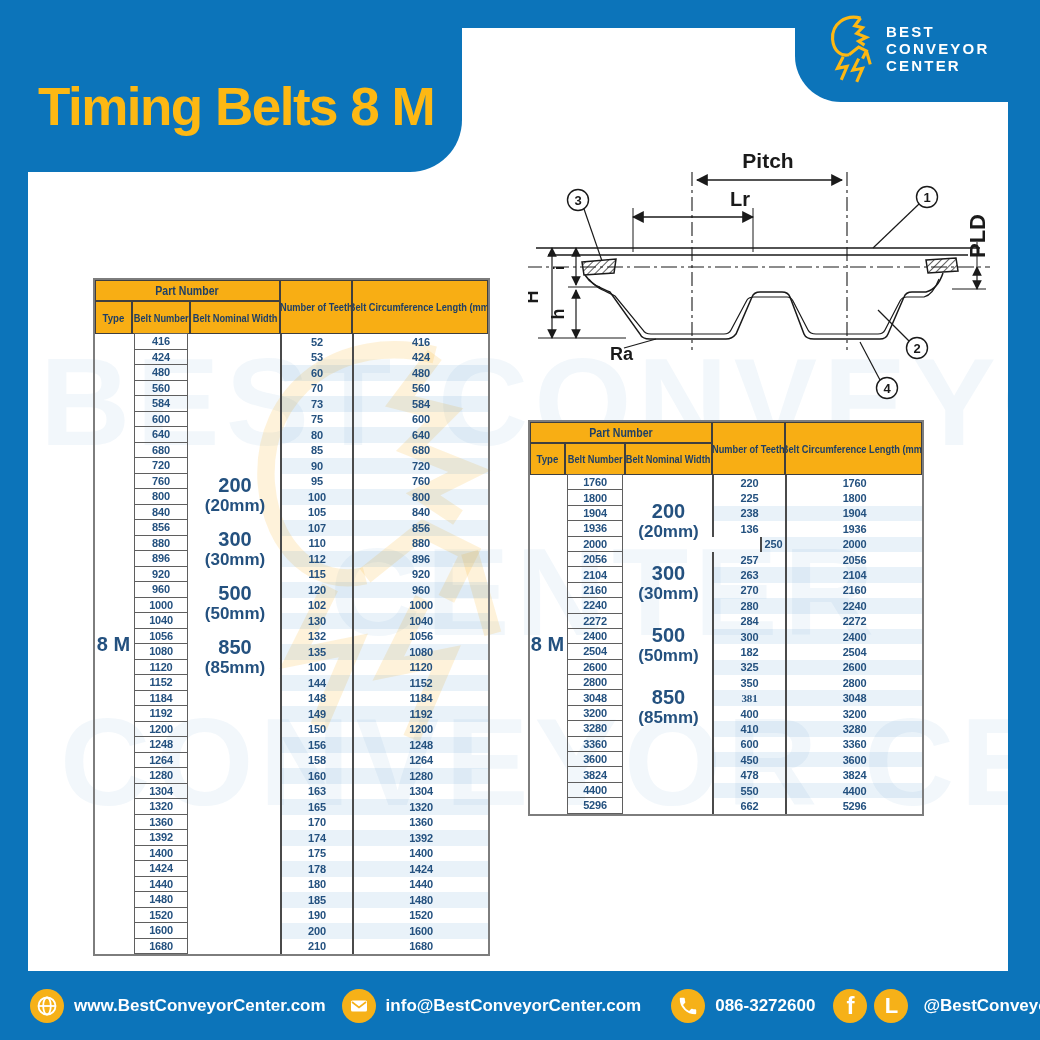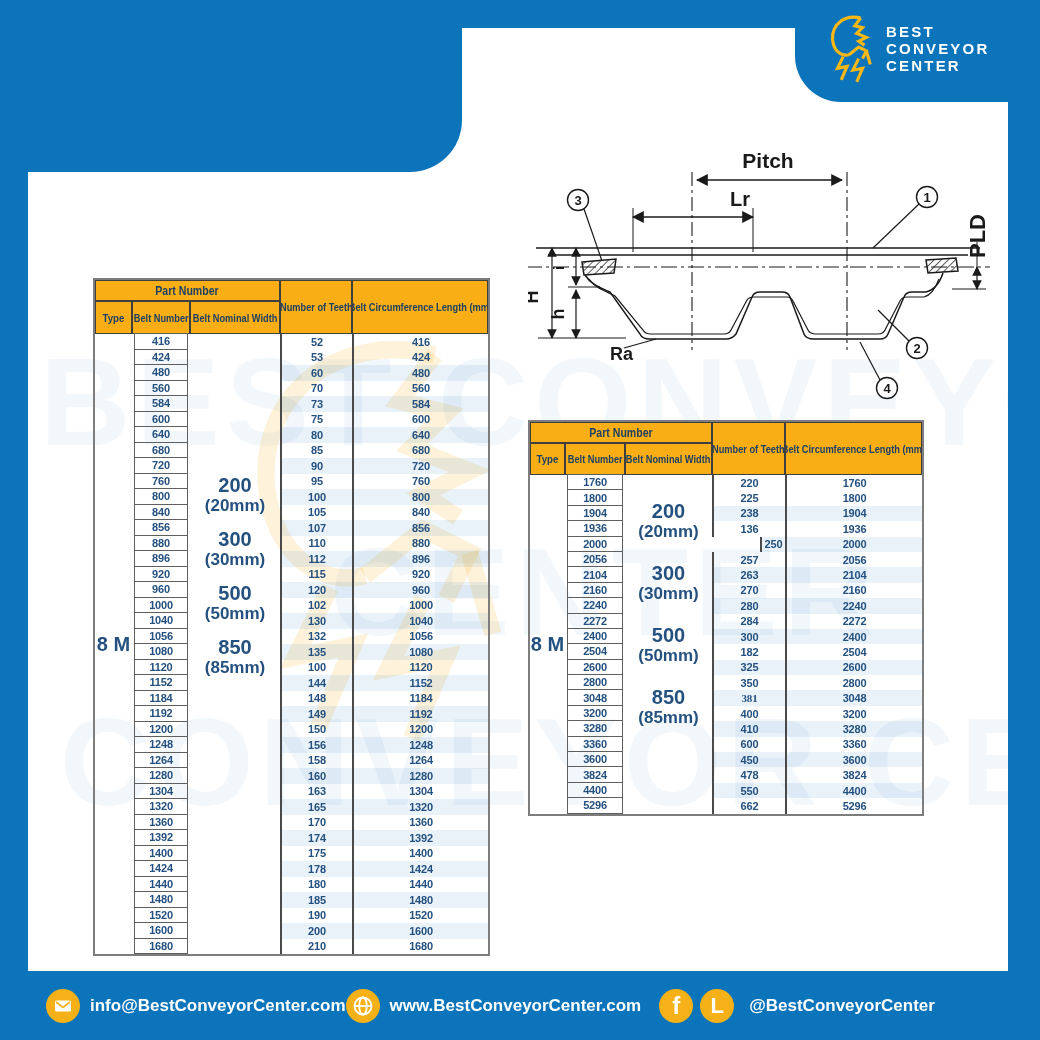--- a/index.html
+++ b/index.html
@@ -69,20 +69,21 @@
       <path d="M30,44 L40,36 L48,40 L44,48"></path>
       <path d="M24,46 L18,58 L28,56 L22,70 M40,48 L34,60 L44,58 L38,72 M48,40 L52,54"></path>
     </g>
   </svg>
 
   <div class="strip-left"></div>
   <div class="strip-right"></div>
   <div class="strip-top"></div>
 
   <div class="header-block"></div>
+  <div class="page-title">Timing Belts 8 M</div>
 
   <div class="logo-block"></div>
   <svg class="goat" width="58" height="74" viewBox="0 0 60 74">
     <g fill="none" stroke="#fdb813" stroke-width="3.2">
       <path d="M42,6 C26,2 12,12 13,28 C14,40 22,46 30,44"></path>
       <path d="M42,6 L36,14 L44,16 L38,22 L48,26 L40,30 L46,34"></path>
       <path d="M30,44 L40,36 L48,40 L44,48"></path>
       <path d="M24,46 L18,58 L28,56 L22,70 M40,48 L34,60 L44,58 L38,72 M48,40 L52,54"></path>
     </g>
   </svg>
@@ -420,39 +421,47 @@
       <div class="num circ-col" style="grid-area: 22 / 5;">3824</div>
       <div class="belt-box" style="grid-area: 23 / 2;">4400</div>
       <div class="num teeth-col zebra" style="grid-area: 23 / 4;">550</div>
       <div class="num circ-col zebra" style="grid-area: 23 / 5;">4400</div>
       <div class="belt-box" style="grid-area: 24 / 2;">5296</div>
       <div class="num teeth-col" style="grid-area: 24 / 4;">662</div>
       <div class="num circ-col" style="grid-area: 24 / 5;">5296</div>
     </div>
 
   <div class="footer">
-    <div class="fitem" style="margin-left:16px;">
-      <span class="ic">
-        <svg width="24" height="24" viewBox="0 0 24 24">
-          <rect x="4" y="6.5" width="16" height="11" rx="1.5" fill="#ffffff"></rect>
-          <polyline points="5,8 12,13.5 19,8" fill="none" stroke="#f6b118" stroke-width="1.6"></polyline>
-        </svg>
-      </span>
-      <span>info@BestConveyorCenter.com</span>
-    </div>
     <div class="fitem">
       <span class="ic">
         <svg width="24" height="24" viewBox="0 0 24 24" fill="none" stroke="#ffffff" stroke-width="1.8">
           <circle cx="12" cy="12" r="8.5"></circle>
             <ellipse cx="12" cy="12" rx="3.8" ry="8.5"></ellipse>
           <line x1="3.5" y1="12" x2="20.5" y2="12"></line>
         </svg>
       </span>
       <span>www.BestConveyorCenter.com</span>
     </div>
+    <div class="fitem" style="margin-left:16px;">
+      <span class="ic">
+        <svg width="24" height="24" viewBox="0 0 24 24">
+          <rect x="4" y="6.5" width="16" height="11" rx="1.5" fill="#ffffff"></rect>
+          <polyline points="5,8 12,13.5 19,8" fill="none" stroke="#f6b118" stroke-width="1.6"></polyline>
+        </svg>
+      </span>
+      <span>info@BestConveyorCenter.com</span>
+    </div>
+    <div class="fitem" style="margin-left:30px;">
+      <span class="ic">
+        <svg width="22" height="22" viewBox="0 0 24 24">
+          <path fill="#ffffff" d="M6.62,10.79a15.15,15.15,0,0,0,6.59,6.59l2.2-2.2a1,1,0,0,1,1-.25,11.36,11.36,0,0,0,3.57.57,1,1,0,0,1,1,1V20a1,1,0,0,1-1,1A17,17,0,0,1,3,4,1,1,0,0,1,4,3H7.5a1,1,0,0,1,1,1,11.36,11.36,0,0,0,.57,3.57,1,1,0,0,1-.25,1Z"></path>
+        </svg>
+      </span>
+      <span>086-3272600</span>
+    </div>
     <div class="fitem" style="margin-left:18px;gap:7px;">
       <span class="ic">
           <b style="font-size:24px;">f</b>
         </span>
       <span class="ic">
           <b>L</b>
         </span>
       <span style="margin-left:8px;">@BestConveyorCenter</span>
     </div>
   </div>

